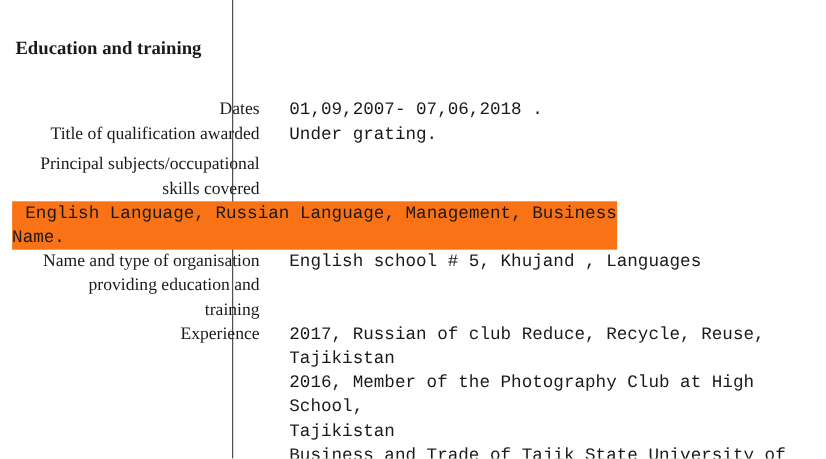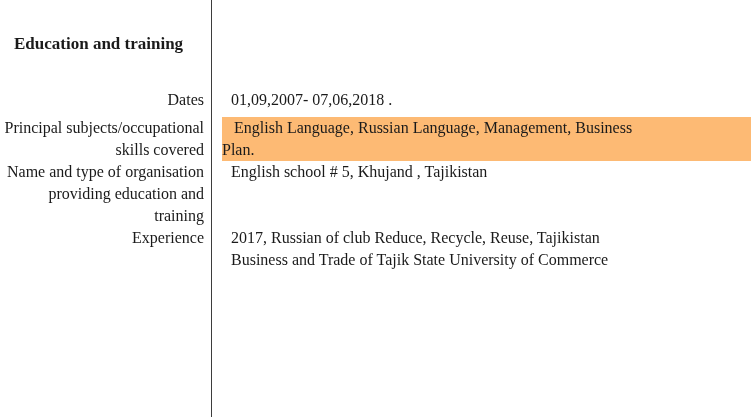--- a/index.html
+++ b/index.html
@@ -34,79 +34,85 @@
     white-space: nowrap;
   }
   .rows {
     position: absolute;
     top: 89px;
     left: 0;
     right: 0;
     z-index: 1;
   }
   .row { display: flex; align-items: flex-start; }
-  .row.gap-above { margin-top: 6px; }
+  .row.gap-above { margin-top: 6px; flex-direction: column; }
   .label {
     box-sizing: border-box;
     width: 211px;
     padding-right: 7px;
     text-align: right;
     flex: none;
+    margin-left: 32px;
   }
   .value {
     box-sizing: border-box;
     flex: 1;
     padding-left: 20px;
     min-width: 0;
+    font-family: Liberation Mono, monospace;
   }
   .value .line { display: block; }
   
   .value .overlap {
     position: relative;
     margin-left: -9px;
-    background: #fdba74;
+    background: #f97316;
   }
   .value .overlap .first-line { padding-left: 12px; }
 </style>
 </head>
 <body>
 
 <div class="page">
 
   <div class="divider"></div>
 
   <h1 class="section-title">Education and training</h1>
 
   <div class="rows">
 
     <div class="row">
       <div class="label">Dates</div>
       <div class="value">01,09,2007- 07,06,2018 .</div>
     </div>
 
     <div class="row">
+      <div class="label">Title of qualification awarded</div>
+      <div class="value">Under grating.</div>
     </div>
 
     <div class="row gap-above">
       <div class="label">Principal subjects/occupational skills covered</div>
       <div class="value">
         <div class="overlap">
           <span class="line first-line">English Language, Russian Language, Management, Business</span>
-          <span class="line">Plan.</span>
+          <span class="line">Name.</span>
         </div>
       </div>
     </div>
 
     <div class="row">
       <div class="label">Name and type of organisation providing education and training</div>
-      <div class="value">English school # 5, Khujand , Tajikistan</div>
+      <div class="value">English school # 5, Khujand , Languages</div>
     </div>
 
     <div class="row">
       <div class="label">Experience</div>
       <div class="value">
         <span class="line">2017, Russian of club Reduce, Recycle, Reuse, Tajikistan</span>
+        <span class="line">2016, Member of the Photography Club at High School,</span>
+        <span class="line">Tajikistan</span>
         <span class="line">Business and Trade of Tajik State University of Commerce</span>
       </div>
     </div>
 
   </div>
 </div>
 
 </body></html>

